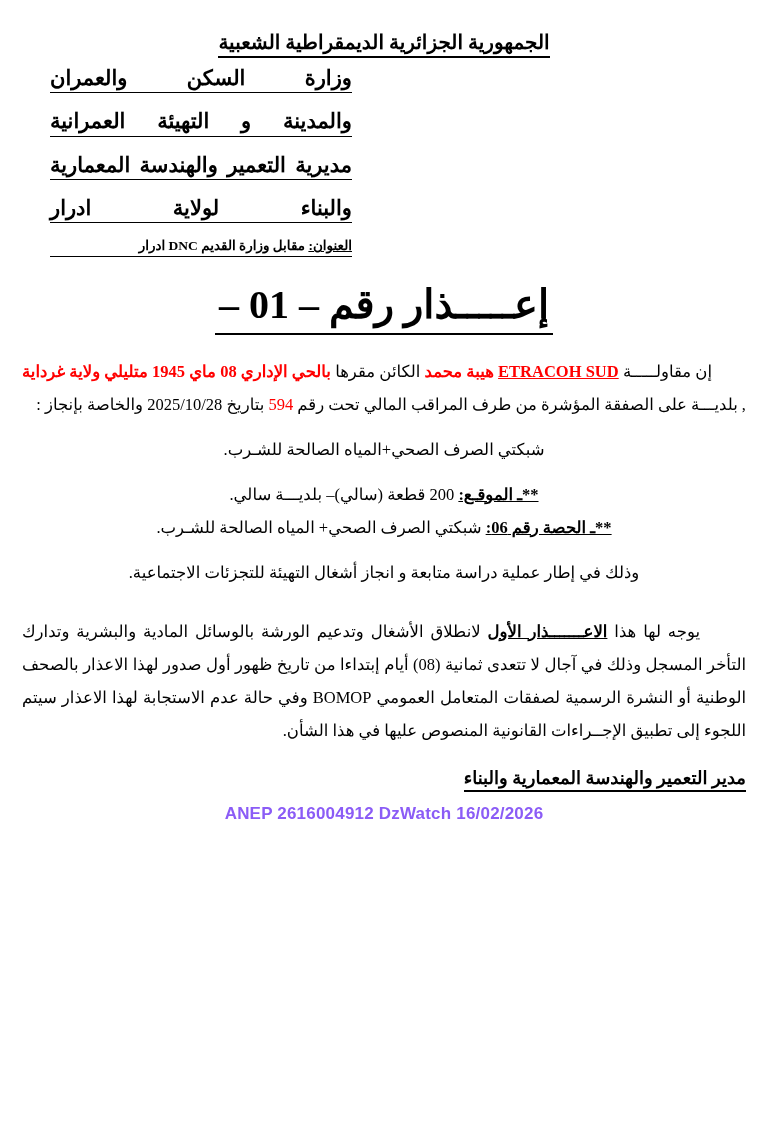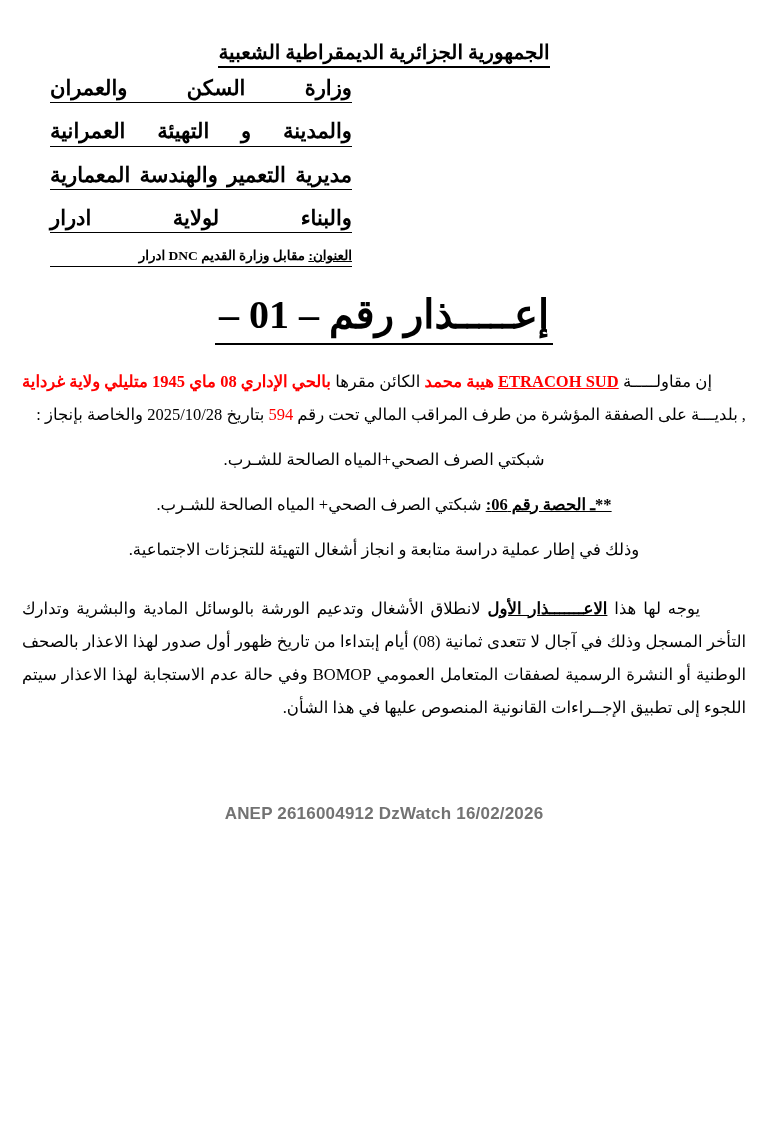--- a/index.html
+++ b/index.html
@@ -14,21 +14,21 @@
     font-family: "Liberation Serif", "DejaVu Serif", serif;
     color: #000000;
     overflow: hidden;
   }
 
   .page {
     position: relative;
     width: 768px;
     height: 846px;
     box-sizing: border-box;
-    padding: 12px 22px;
+    padding: 2px 22px;
   }
 
   
   .doc-header {
     padding-top: 28px;
   }
   .hdr-line {
     text-align: center;
     font-weight: bold;
     line-height: 1.25;
@@ -145,21 +145,21 @@
     position: absolute;
     left: 0;
     right: 0;
     bottom: 22px;
     text-align: center;
   }
   .doc-footer .anep {
     font-family: "Liberation Sans", sans-serif;
     font-size: 17px;
     font-weight: bold;
-    color: #737373;
+    color: #8b5cf6;
     letter-spacing: 0.2px;
     direction: ltr;
     display: inline-block;
   }
 </style>
 </head>
 <body>
 
 <div class="page">
 
@@ -193,37 +193,44 @@
       <span class="red">هيبة محمد</span>
       <span>الكائن مقرها</span>
       <span class="red">بالحي الإداري 08 ماي 1945 متليلي ولاية غرداية</span>
       <span>, بلديـــة على الصفقة المؤشرة من طرف المراقب المالي تحت رقم</span>
       <span class="red-plain">594</span>
       <span>بتاريخ 2025/10/28 والخاصة بإنجاز :</span>
     </p>
 
     <p class="line-center">شبكتي الصرف الصحي+المياه الصالحة للشـرب.</p>
 
+    <p class="bullet-line">
+      <span class="lbl">**ـ الموقـع:</span>
+      <span>200 قطعة (سالي)– بلديـــة سالي.</span>
+    </p>
 
     <p class="bullet-line">
       <span class="lbl">**ـ الحصة رقم 06:</span>
       <span>شبكتي الصرف الصحي+ المياه الصالحة للشـرب.</span>
     </p>
 
     <p class="line-center">وذلك في إطار عملية دراسة متابعة و انجاز أشغال التهيئة للتجزئات الاجتماعية.</p>
   </div>
 
   <div class="closing">
     <p class="first">
       <span>يوجه لها هذا</span>
       <span class="bu">الاعـــــــذار الأول</span>
       <span>لانطلاق الأشغال وتدعيم الورشة بالوسائل المادية والبشرية وتدارك التأخر المسجل وذلك في آجال لا تتعدى ثمانية (08) أيام إبتداءا من تاريخ ظهور أول صدور لهذا الاعذار بالصحف الوطنية أو النشرة الرسمية لصفقات المتعامل العمومي</span>
       <span class="lat">BOMOP</span>
       <span>وفي حالة عدم الاستجابة لهذا الاعذار سيتم اللجوء إلى تطبيق الإجــراءات القانونية المنصوص عليها في هذا الشأن.</span>
     </p>
   </div>
 
+  <div class="signature">
+    <span class="sig-text">مدير التعمير والهندسة المعمارية والبناء</span>
+  </div>
 
   <div class="doc-footer">
     <span class="anep">ANEP 2616004912 DzWatch 16/02/2026</span>
   </div>
 
 </div>
 
 </body></html>

